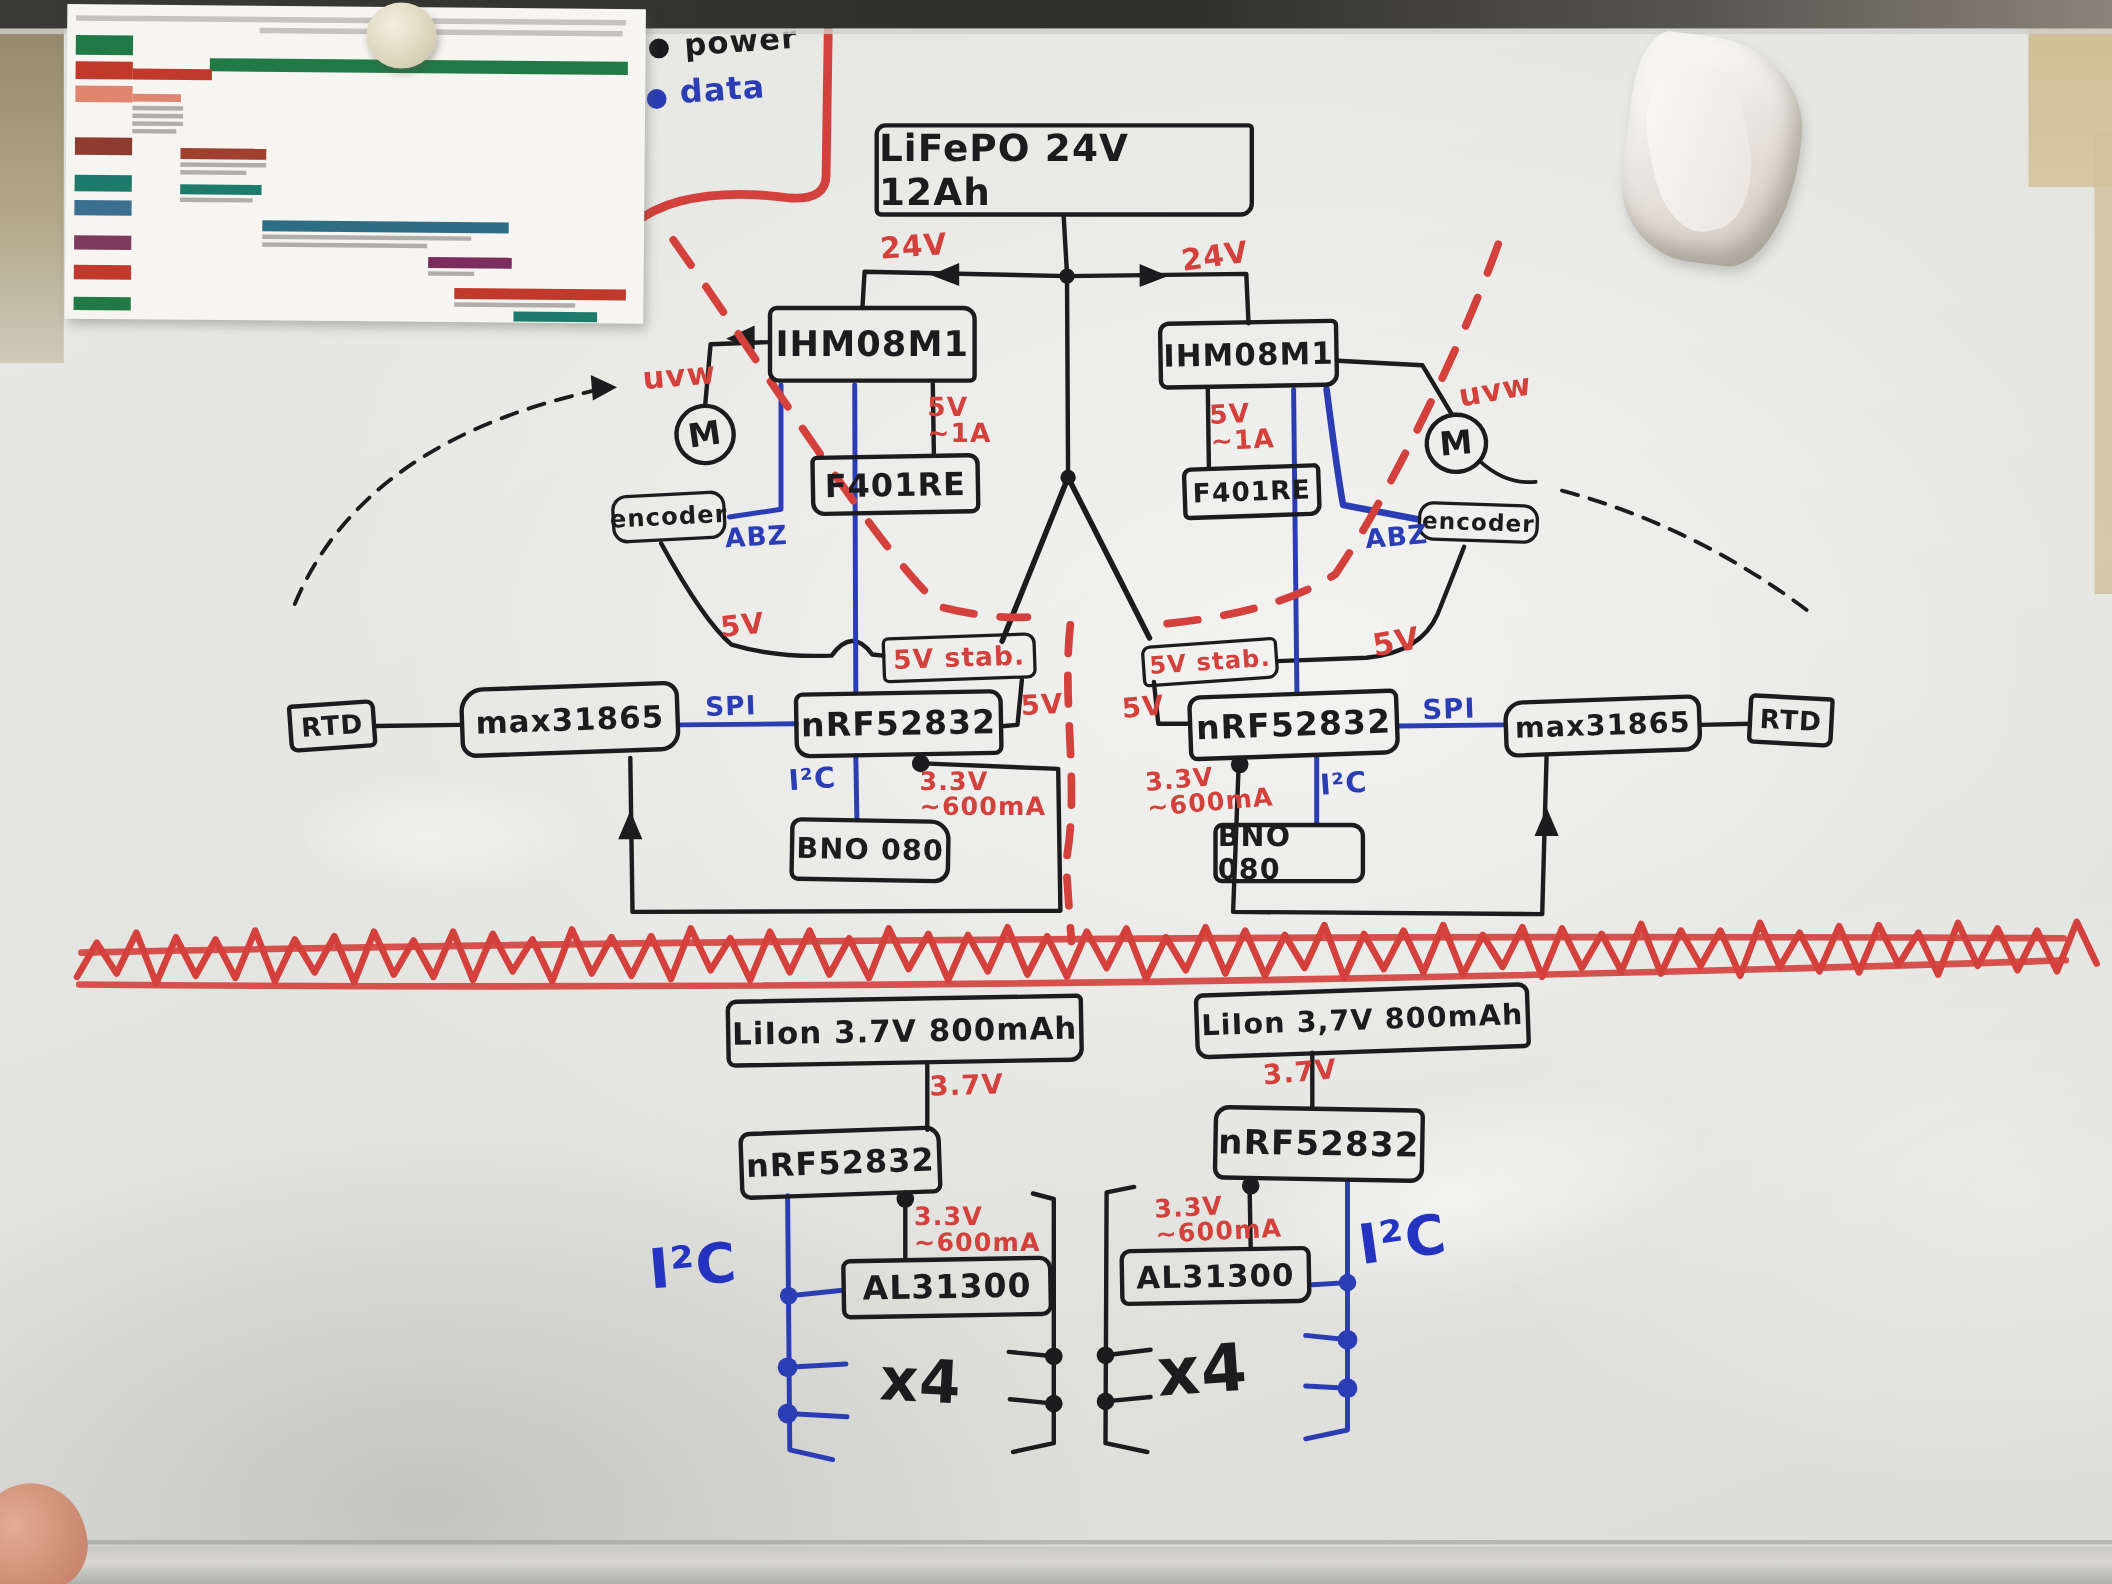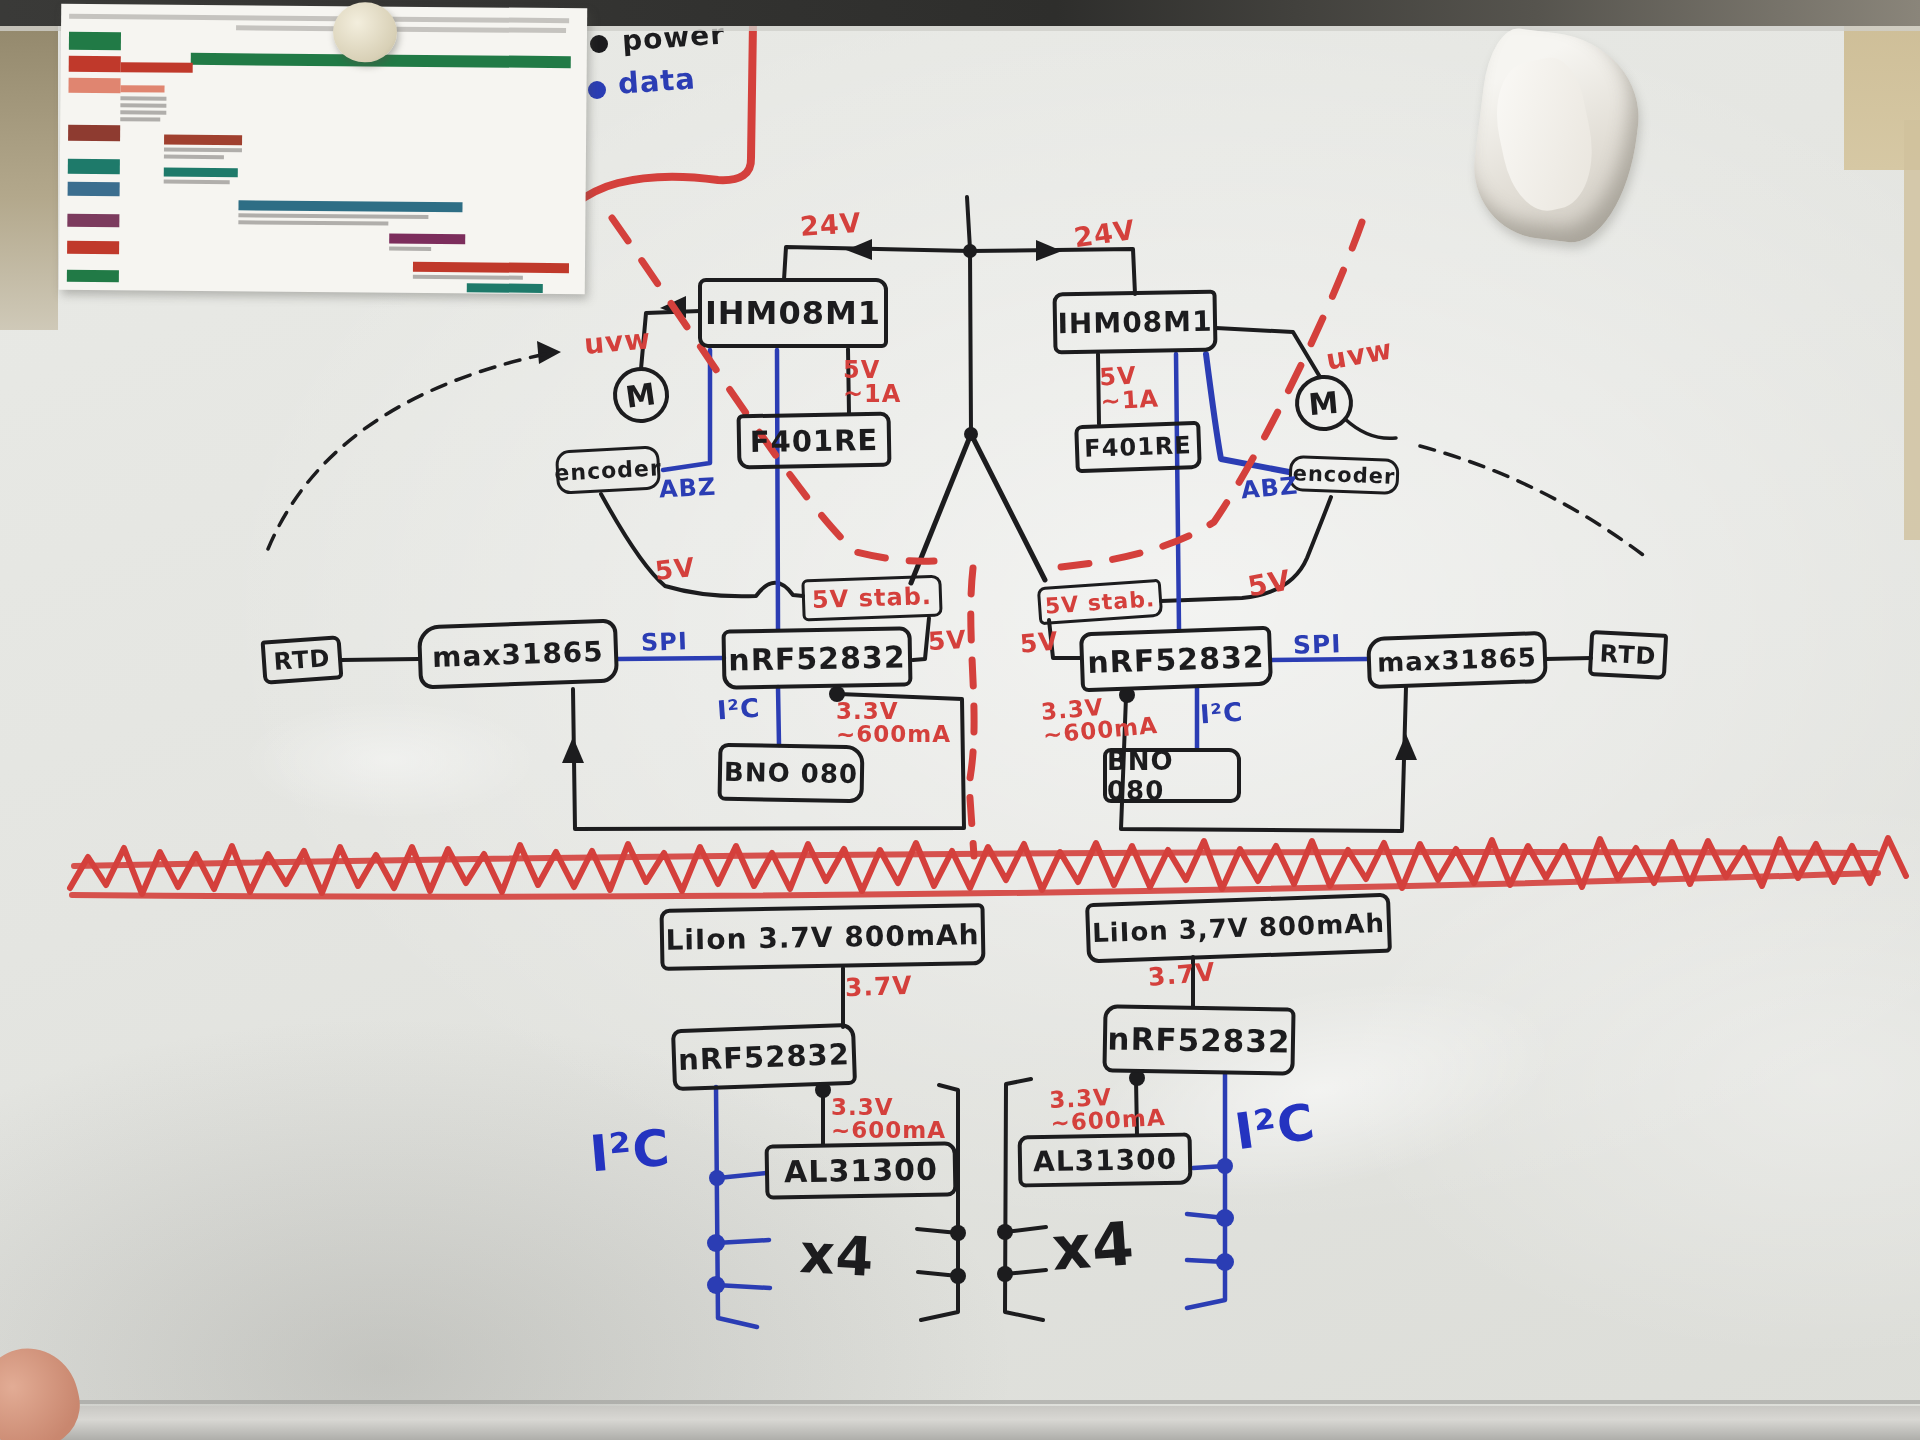--- a/index.html
+++ b/index.html
@@ -149,20 +149,23 @@
       <path d="M973,568 C965,640 982,715 969,784 L974,856" stroke-width="7" stroke-dasharray="26 20"></path>
       <path id="divider-zigzag" stroke-width="6" d="M70,888 L88,857 L106,885 L124,848 L142,894 L160,852 L178,887 L196,854 L214,889 L232,846 L250,892 L268,854 L286,884 L304,851 L322,893 L340,847 L358,886 L376,855 L394,888 L412,847 L430,891 L448,849 L466,883 L484,854 L502,892 L520,845 L538,885 L556,852 L574,887 L592,851 L610,890 L628,844 L646,882 L664,853 L682,891 L700,847 L718,884 L736,846 L754,886 L772,853 L790,889 L808,844 L826,881 L844,849 L862,891 L880,850 L898,883 L916,843 L934,886 L952,851 L970,888 L988,847 L1006,880 L1024,844 L1042,890 L1060,852 L1078,882 L1096,843 L1114,885 L1132,846 L1150,887 L1168,850 L1186,880 L1204,841 L1222,889 L1240,849 L1258,881 L1276,846 L1294,884 L1312,841 L1330,886 L1348,850 L1366,879 L1384,843 L1402,888 L1420,844 L1438,880 L1456,849 L1474,883 L1492,840 L1510,885 L1528,846 L1546,878 L1564,846 L1582,887 L1600,839 L1618,879 L1636,848 L1654,883 L1672,842 L1690,884 L1708,841 L1726,877 L1744,848 L1762,886 L1780,839 L1798,878 L1816,844 L1834,882 L1852,846 L1870,883 L1888,838 L1906,876"></path>
       <path d="M74,866 Q960,848 1876,853" stroke-width="6" opacity="0.9"></path>
       <path d="M72,895 Q960,903 1878,873" stroke-width="6" opacity="0.9"></path>
     </g>
   </svg>
 
   <div class="lab blk" style="left:622px;top:24px;font-size:28px;transform:rotate(-4deg);">power</div>
   <div class="lab blue" style="left:618px;top:67px;font-size:29px;transform:rotate(-4deg);">data</div>
 
+  <div class="bx" style="left:795px;top:112px;width:345px;height:85px;font-size:34px;border-radius:10px 5px 12px 6px;">
+      <span>LiFePO 24V 12Ah</span>
+    </div>
   <div class="bx" style="left:698px;top:278px;width:190px;height:70px;font-size:32px;border-radius:8px 12px 6px 10px;">
       <span>IHM08M1</span>
     </div>
   <div class="bx" style="left:1053px;top:291px;width:164px;height:62px;font-size:28px;transform:rotate(-1deg);border-radius:10px 6px 12px 8px;">
       <span>IHM08M1</span>
     </div>
   <div class="bx" style="left:737px;top:413px;width:154px;height:55px;font-size:29px;transform:rotate(-1deg);border-radius:6px 10px 8px 12px;">
       <span>F401RE</span>
     </div>
   <div class="bx" style="left:1075px;top:423px;width:126px;height:48px;font-size:24px;transform:rotate(-2deg);border-radius:8px 6px 10px 6px;">

